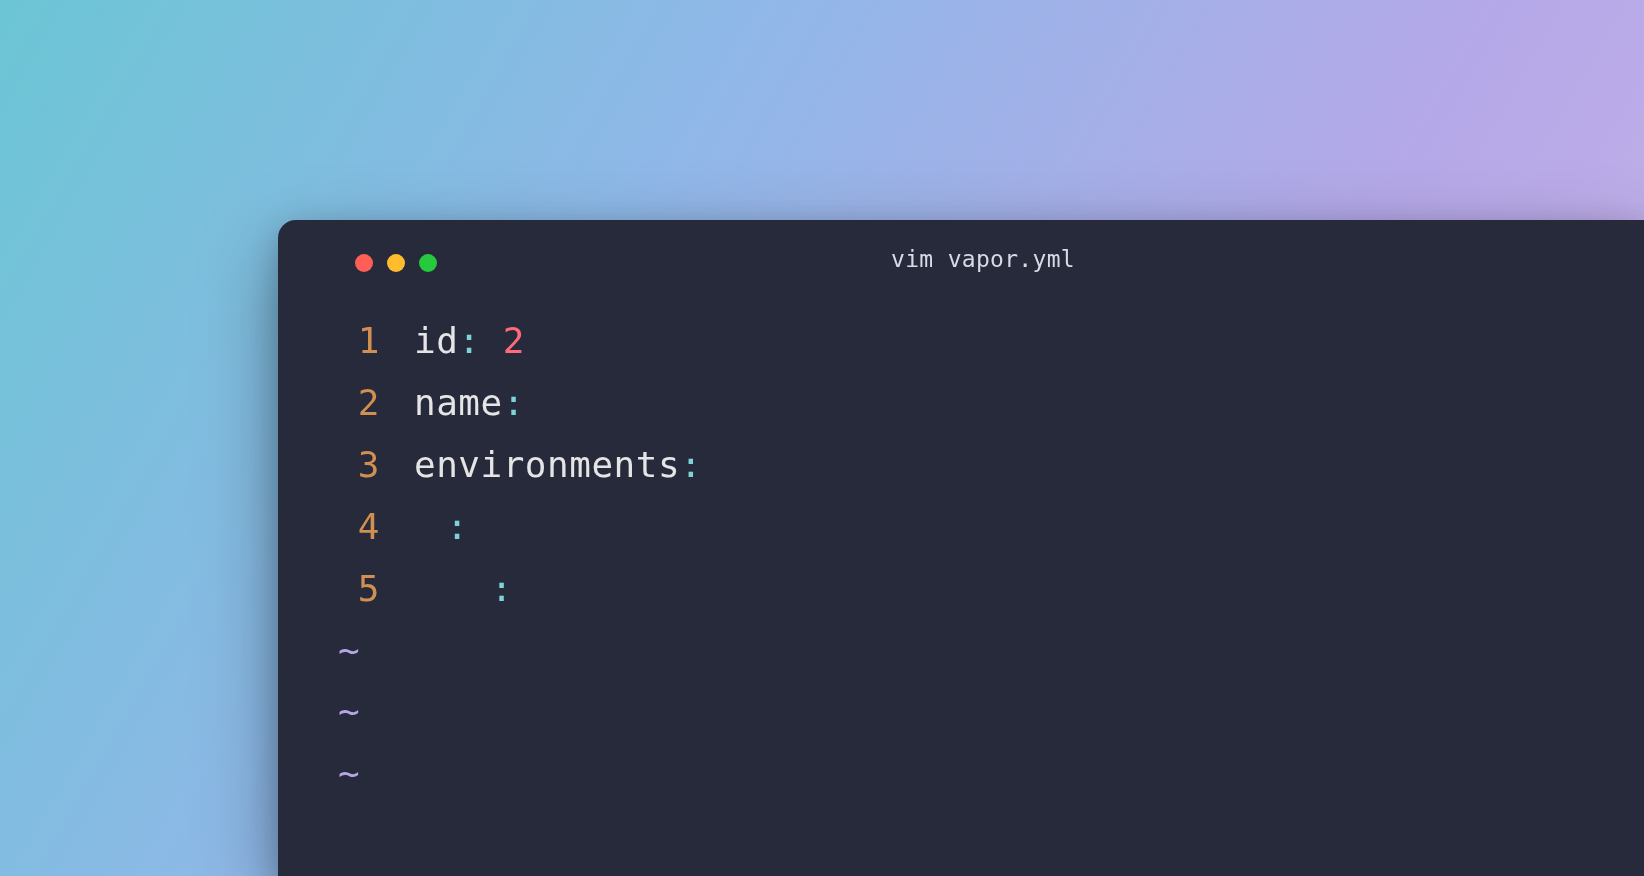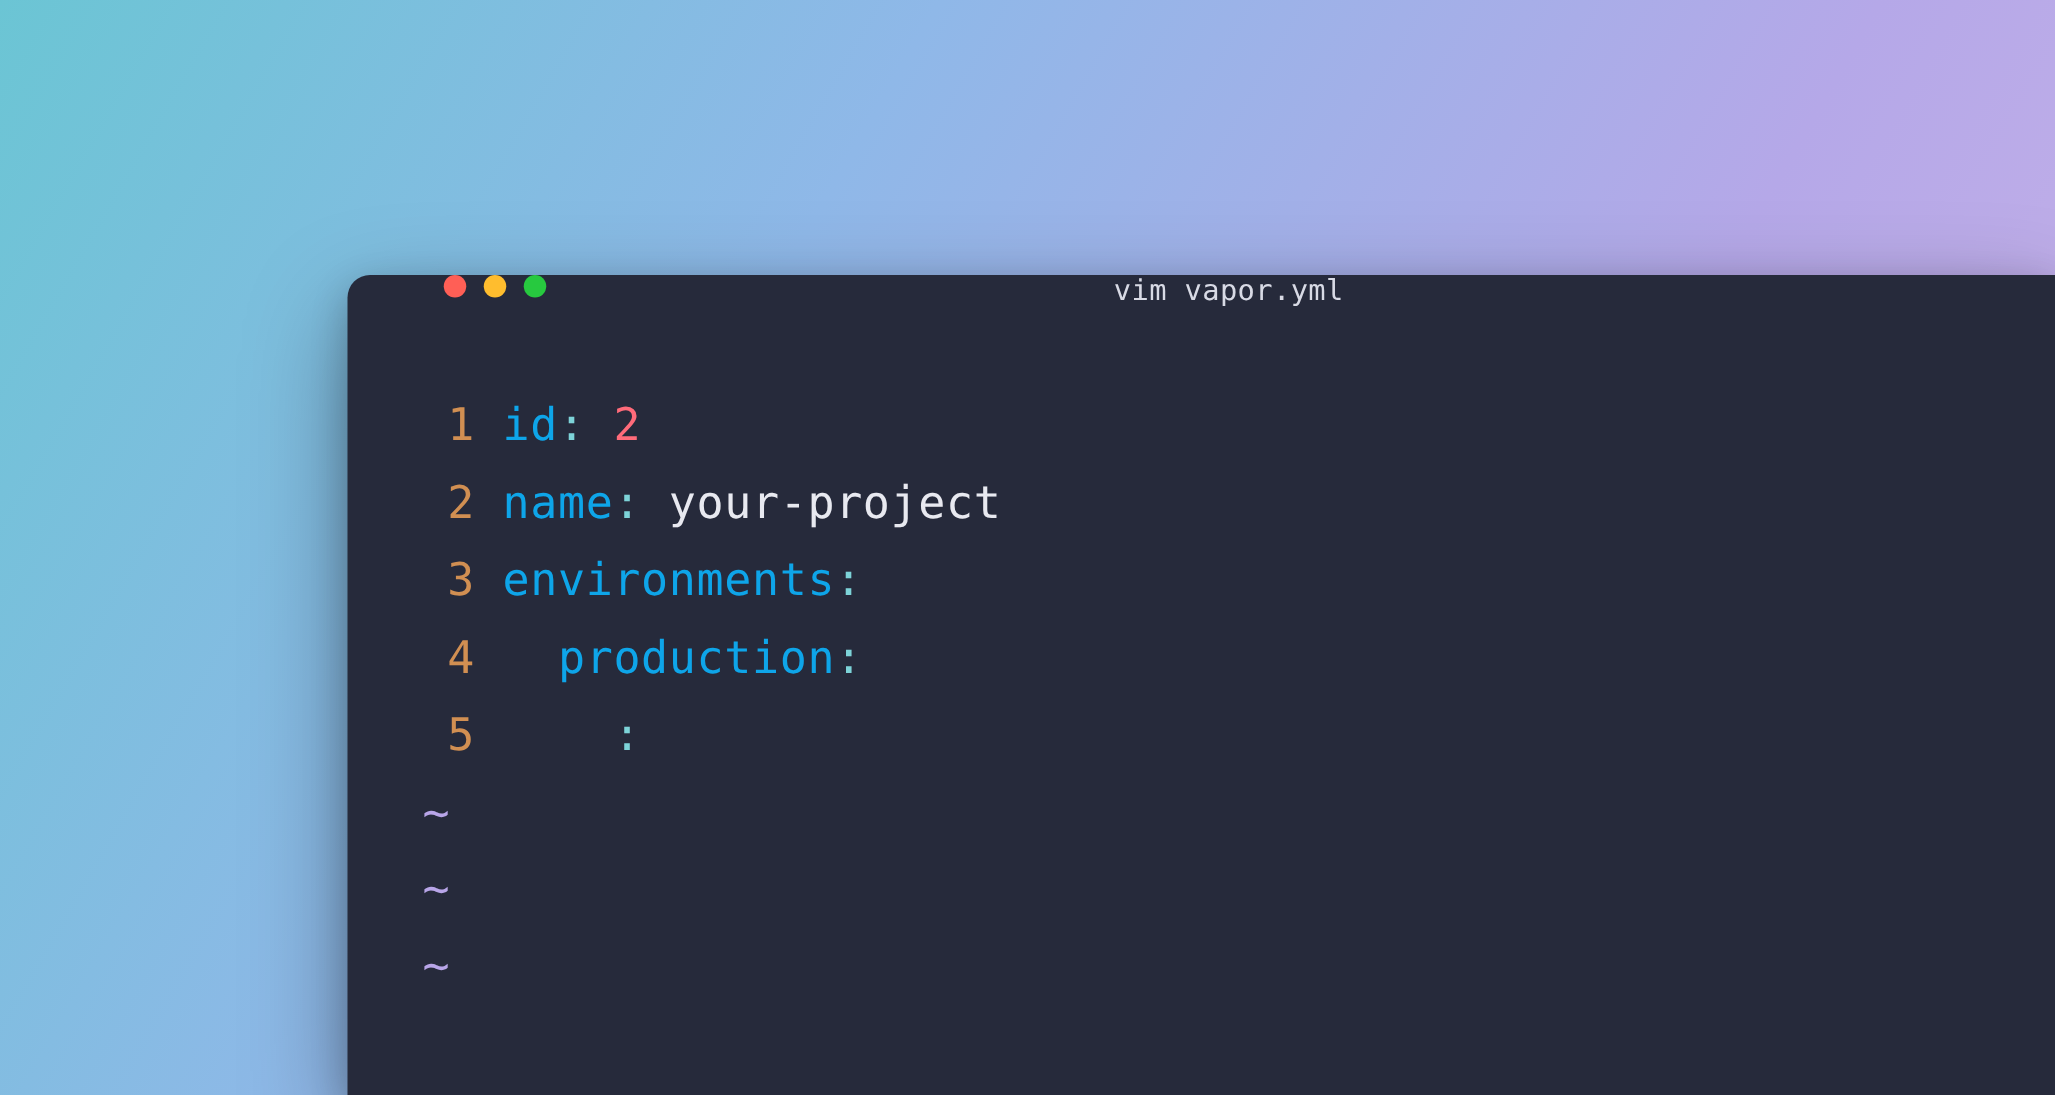--- a/index.html
+++ b/index.html
@@ -21,21 +21,21 @@
       right: 0;
       bottom: 0;
       background: #262a3b;
       border-radius: 18px 0 0 0;
       box-shadow: 0 30px 80px rgba(0,0,0,0.35), 0 10px 30px rgba(0,0,0,0.2);
       overflow: hidden;
     }
     .titlebar {
       height: 52px;
       display: flex;
-      align-items: flex-start;
+      align-items: flex-end;
       padding: 0 33px;
       position: relative;
       margin-left: 44px;
     }
     .traffic-lights {
       display: flex;
       gap: 14px;
     }
     .traffic-light {
       width: 18px;
@@ -64,21 +64,21 @@
       display: flex;
       white-space: pre;
     }
     .line-number {
       color: #d18f52;
       width: 44px;
       text-align: right;
       margin-right: 22px;
       flex-shrink: 0;
     }
-    .key { color: #0ea5e9; }
+    .key { color: #e5e5e5; margin-left: 12px; }
     .colon { color: #7dd3d8; }
     .value-num { color: #ff6b7a; }
     .value-str { color: #e8e9f0; }
     .tilde-line {
       color: #b8a5e8;
       padding-left: 2px;
       line-height: 1.72;
     }
     .cursor-underline {
       border-bottom: 3px solid #e8e9f0;
@@ -95,27 +95,27 @@
       <div class="traffic-light traffic-yellow"></div>
       <div class="traffic-light traffic-green"></div>
     </div>
     <div class="title-text">vim vapor.yml</div>
   </div>
   <div class="editor-content">
     <div class="code-line">
       <span class="line-number">1</span><span class="key">id</span><span class="colon">:</span><span> </span><span class="value-num">2</span>
     </div>
     <div class="code-line">
-      <span class="line-number">2</span><span class="key">name</span><span class="colon">:</span><span class="value-str"> your-project</span>
+      <span class="line-number">2</span><span class="key">name</span><span class="colon">:</span>
     </div>
     <div class="code-line">
       <span class="line-number">3</span><span class="key">environments</span><span class="colon">:</span>
     </div>
     <div class="code-line">
-      <span class="line-number">4</span><span>  </span><span class="key">production</span><span class="colon">:</span>
+      <span class="line-number">4</span><span>  </span><span class="colon">:</span>
     </div>
     <div class="code-line">
       <span class="line-number">5</span><span>    </span><span class="colon">:</span>
     </div>
     <div class="tilde-line">~</div>
     <div class="tilde-line">~</div>
     <div class="tilde-line">~</div>
   </div>
 </div>
 

